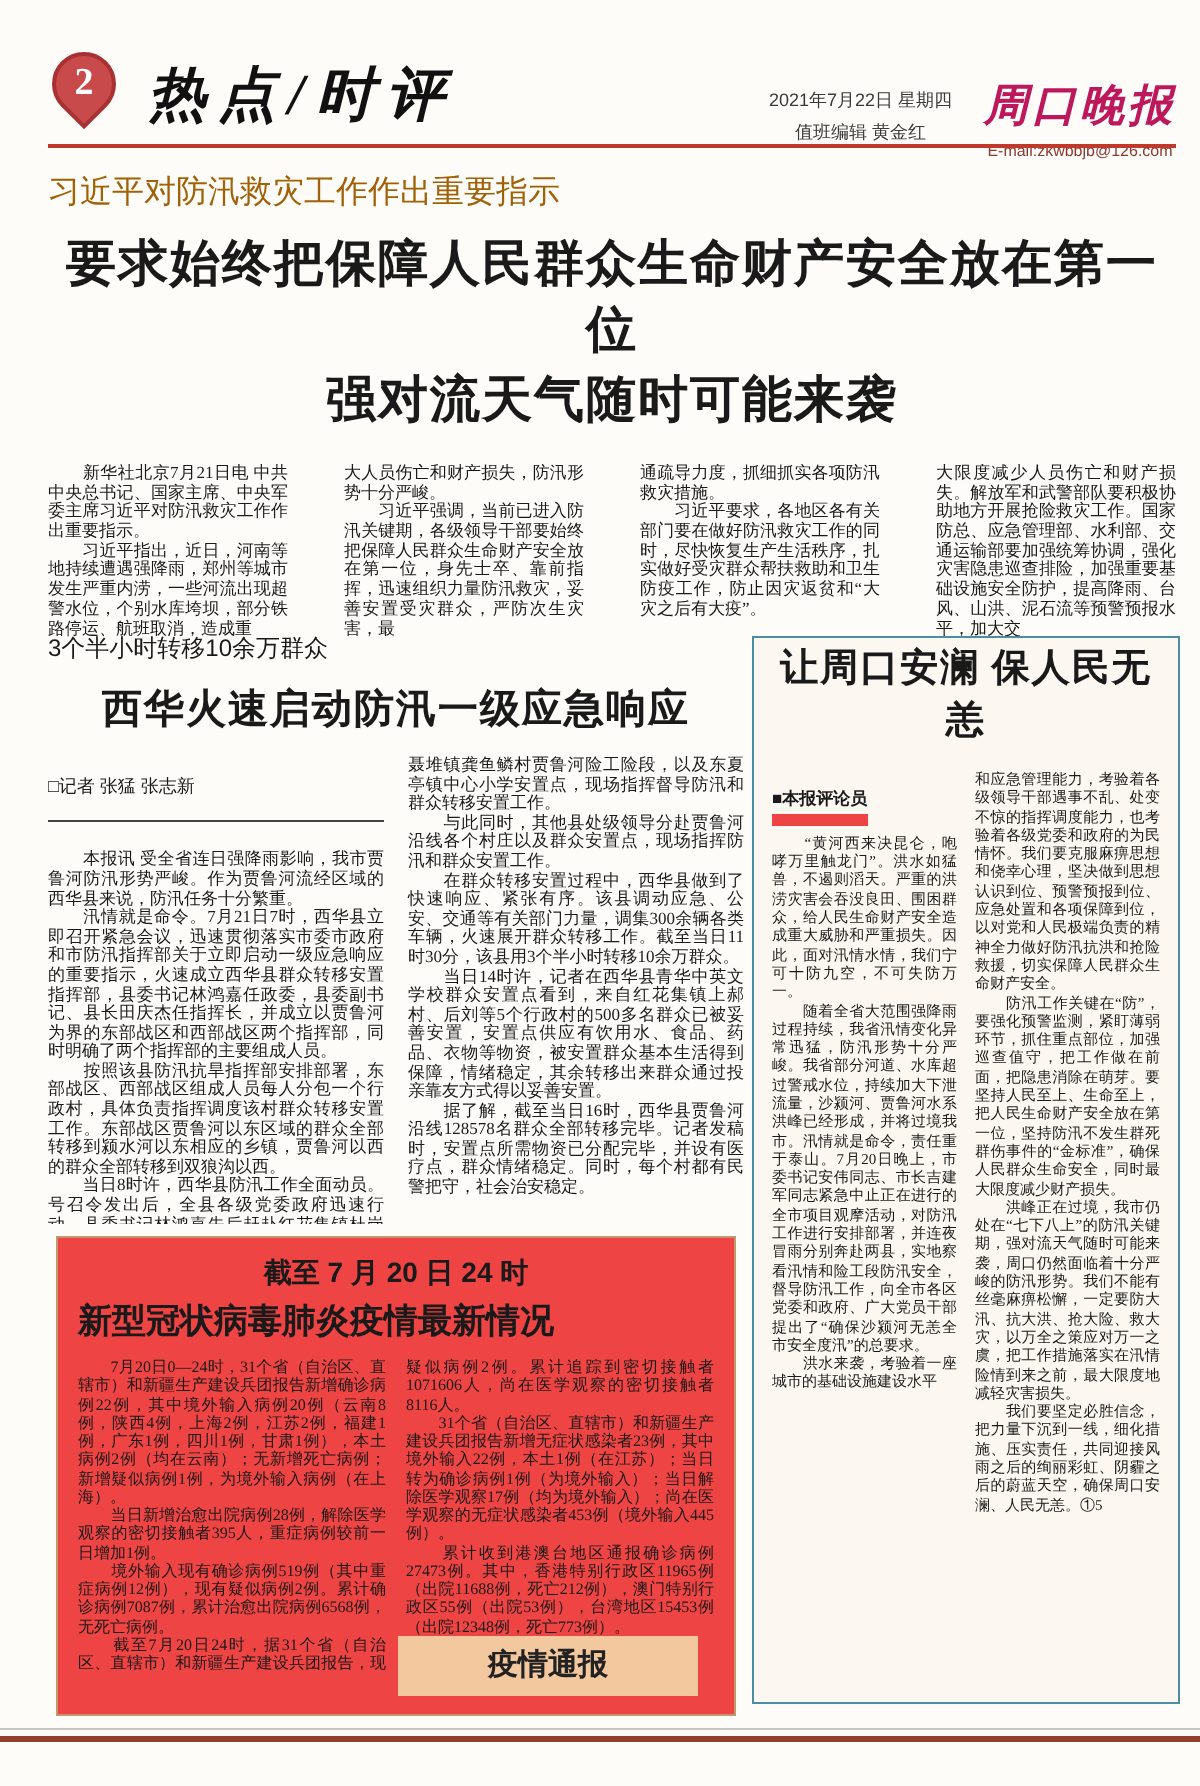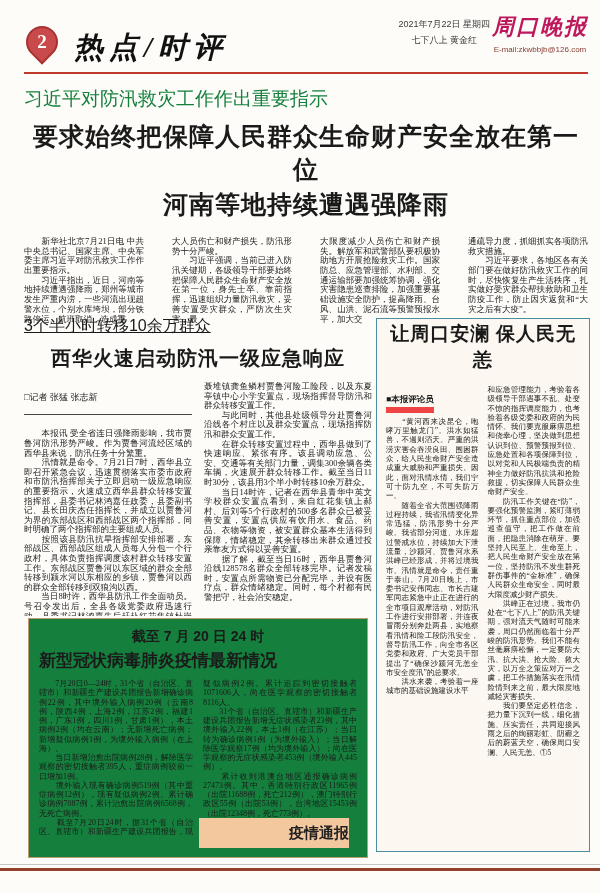--- a/index.html
+++ b/index.html
@@ -19,55 +19,55 @@
   .pin span {
     display:block; transform:rotate(45deg); width:28px; height:28px;
     text-align:center; line-height:28px; color:#fff;
     font-size:19px; font-weight:bold; font-family:"Liberation Serif",serif;
   }
   .section-title {
     position:absolute; left:74px; top:28px;
     font-size:29px; font-weight:bold; font-style:italic;
     letter-spacing:6px; color:#111;
   }
-  .header-right { position:absolute; right:12px; top:12px; display:flex; gap:2px; align-items:flex-start; }
+  .header-right { position:absolute; right:12px; top:38px; display:flex; gap:16px; align-items:flex-start; }
   .date-block { text-align:center; font-family:"Liberation Sans",sans-serif; color:#3a3a3a; padding-top:4px; }
   .date-line { font-size:9px; line-height:1.8; }
   .logo-block { text-align:center; }
   .logo { font-size:22px; font-weight:bold; font-style:italic; letter-spacing:2px; color:#be185d; }
   .email { font-size:8px; color:#8a3a30; margin-top:3px; font-family:"Liberation Sans",sans-serif; }
   .red-rule { position:absolute; left:24px; right:12px; top:72px; height:2px; background:#c0392b; }
 
   
   .lead { position:absolute; left:24px; right:12px; top:86px; }
-  .lead-kicker { font-size:19px; font-family:"Liberation Sans",sans-serif; color:#15803d; }
+  .lead-kicker { font-size:16px; font-family:"Liberation Sans",sans-serif; color:#a16207; }
   .lead-h1 { text-align:center; font-size:25px; font-weight:900; letter-spacing:1px; margin-top:8px; }
   .lead-h2 { text-align:center; font-size:25px; font-weight:900; letter-spacing:1px; margin-top:2px; }
   .lead-cols { display:flex; gap:28px; margin-top:16px; height:100px; overflow:hidden; }
   .lead-col { flex:1; font-size:8.5px; line-height:1.14; text-align:justify; white-space:pre-line; }
 
   
   .second { position:absolute; left:24px; top:316px; width:348px; }
-  .second-kicker { font-size:16px; font-family:"Liberation Sans",sans-serif;text-decoration:underline; }
+  .second-kicker { font-size:12px; font-family:"Liberation Sans",sans-serif; }
   .second-title { text-align:center; font-size:20px; font-weight:bold;
     font-family:"Liberation Sans",sans-serif; margin:8px 0 10px; letter-spacing:1px; }
   .second-cols { display:flex; gap:12px; height:234px; overflow:hidden; }
   .second-col { flex:1; font-size:8.5px; line-height:1.13; text-align:justify; white-space:pre-line; }
   .byline { font-family:"Liberation Sans",sans-serif; font-size:9px;
     border-bottom:1px solid #444; padding-bottom:12px; margin-bottom:5px; white-space:normal; }
 
   
   .covid { position:absolute; left:28px; top:618px; width:340px; height:240px;
-    border:1px solid #c09a6e; background:#15803d; padding:9px 10px; }
+    border:1px solid #c09a6e; background:#ef4444; padding:9px 10px; }
   .covid-t1 { text-align:center; font-size:14px; font-weight:bold; font-family:"Liberation Sans",sans-serif; }
   .covid-t2 { text-align:left; font-size:17px; font-weight:bold; font-family:"Liberation Sans",sans-serif; margin-top:3px; }
   .covid-cols { display:flex; gap:10px; margin-top:7px; height:156px; overflow:hidden; }
   .covid-col { flex:1; font-size:8px; line-height:1.16; text-align:justify; white-space:pre-line; }
   .covid-label { position:absolute; right:18px; bottom:9px; width:150px; height:30px;
-    background:#f4c89e; text-align:right; line-height:30px;
+    background:#f4c89e; text-align:center; line-height:30px;
     font-size:15px; font-weight:bold; font-family:"Liberation Sans",sans-serif; color:#222; }
 
   
   .comm { position:absolute; left:376px; top:318px; width:214px; height:534px;
     border:1px solid #4a8fa0; background:#fcf8f1; padding:2px 9px 8px; }
   .comm-title { text-align:center; font-size:19px; font-weight:900; letter-spacing:1px; }
   .comm-cols { display:flex; gap:9px; margin-top:12px; height:462px; overflow:hidden; }
   .comm-col { flex:1; font-size:7.5px; line-height:1.24; text-align:justify; white-space:pre-line; }
   .comm-byline { display:inline-block; font-family:"Liberation Sans",sans-serif; font-size:8.5px;
     font-weight:bold; border-bottom:6px solid #ef4444; padding-bottom:2px; margin-bottom:4px; white-space:normal; }
@@ -81,41 +81,41 @@
 
 <div class="page">
 
   <div class="pin">
     <span>2</span>
   </div>
   <div class="section-title">热点/时评</div>
   <div class="header-right">
     <div class="date-block">
       <div class="date-line">2021年7月22日 星期四</div>
-      <div class="date-line">七下八上 黄金红</div>
+      <div class="date-line">值班编辑 黄金红</div>
     </div>
     <div class="logo-block">
       <div class="logo">周口晚报</div>
       <div class="email">E-mail:zkwbbjb@126.com</div>
     </div>
   </div>
   <div class="red-rule"></div>
 
   <div class="lead">
     <div class="lead-kicker">习近平对防汛救灾工作作出重要指示</div>
     <div class="lead-h1">要求始终把保障人民群众生命财产安全放在第一位</div>
-    <div class="lead-h2">河南等地持续遭遇强降雨</div>
+    <div class="lead-h2">强对流天气随时可能来袭</div>
     <div class="lead-cols">
       <div class="lead-col">　　新华社北京7月21日电 中共中央总书记、国家主席、中央军委主席习近平对防汛救灾工作作出重要指示。
 　　习近平指出，近日，河南等地持续遭遇强降雨，郑州等城市发生严重内涝，一些河流出现超警水位，个别水库垮坝，部分铁路停运、航班取消，造成重</div>
       <div class="lead-col">大人员伤亡和财产损失，防汛形势十分严峻。
 　　习近平强调，当前已进入防汛关键期，各级领导干部要始终把保障人民群众生命财产安全放在第一位，身先士卒、靠前指挥，迅速组织力量防汛救灾，妥善安置受灾群众，严防次生灾害，最</div>
-      <div class="lead-col">大限度减少人员伤亡和财产损失。解放军和武警部队要积极协助地方开展抢险救灾工作。国家防总、应急管理部、水利部、交通运输部要加强统筹协调，强化灾害隐患巡查排险，加强重要基础设施安全防护，提高降雨、台风、山洪、泥石流等预警预报水平，加大交</div>
       <div class="lead-col">通疏导力度，抓细抓实各项防汛救灾措施。
 　　习近平要求，各地区各有关部门要在做好防汛救灾工作的同时，尽快恢复生产生活秩序，扎实做好受灾群众帮扶救助和卫生防疫工作，防止因灾返贫和“大灾之后有大疫”。</div>
+      <div class="lead-col">大限度减少人员伤亡和财产损失。解放军和武警部队要积极协助地方开展抢险救灾工作。国家防总、应急管理部、水利部、交通运输部要加强统筹协调，强化灾害隐患巡查排险，加强重要基础设施安全防护，提高降雨、台风、山洪、泥石流等预警预报水平，加大交</div>
     </div>
   </div>
 
   <div class="second">
     <div class="second-kicker">3个半小时转移10余万群众</div>
     <div class="second-title">西华火速启动防汛一级应急响应</div>
     <div class="second-cols">
       <div class="second-col">
         <div class="byline">□记者 张猛 张志新</div>
         <span>　　本报讯 受全省连日强降雨影响，我市贾鲁河防汛形势严峻。作为贾鲁河流经区域的西华县来说，防汛任务十分繁重。

